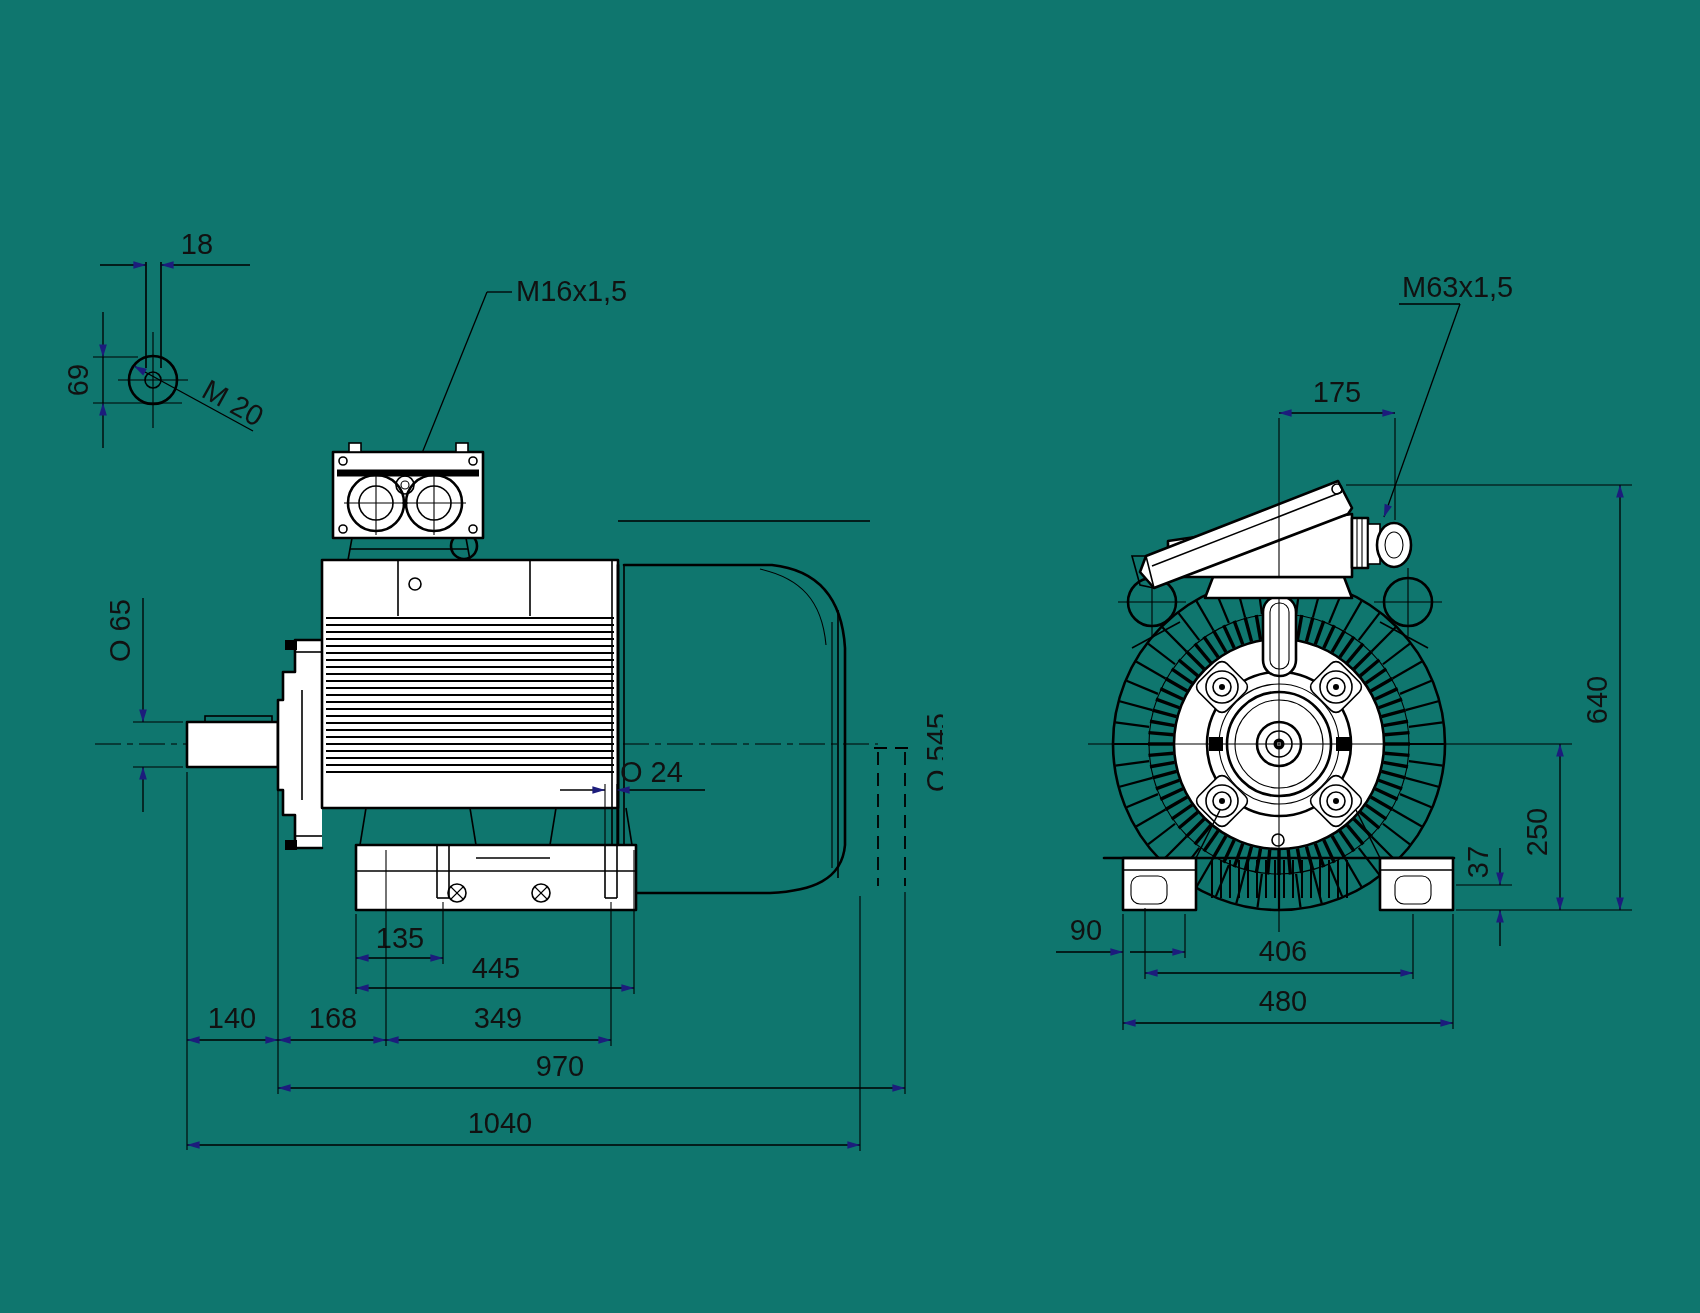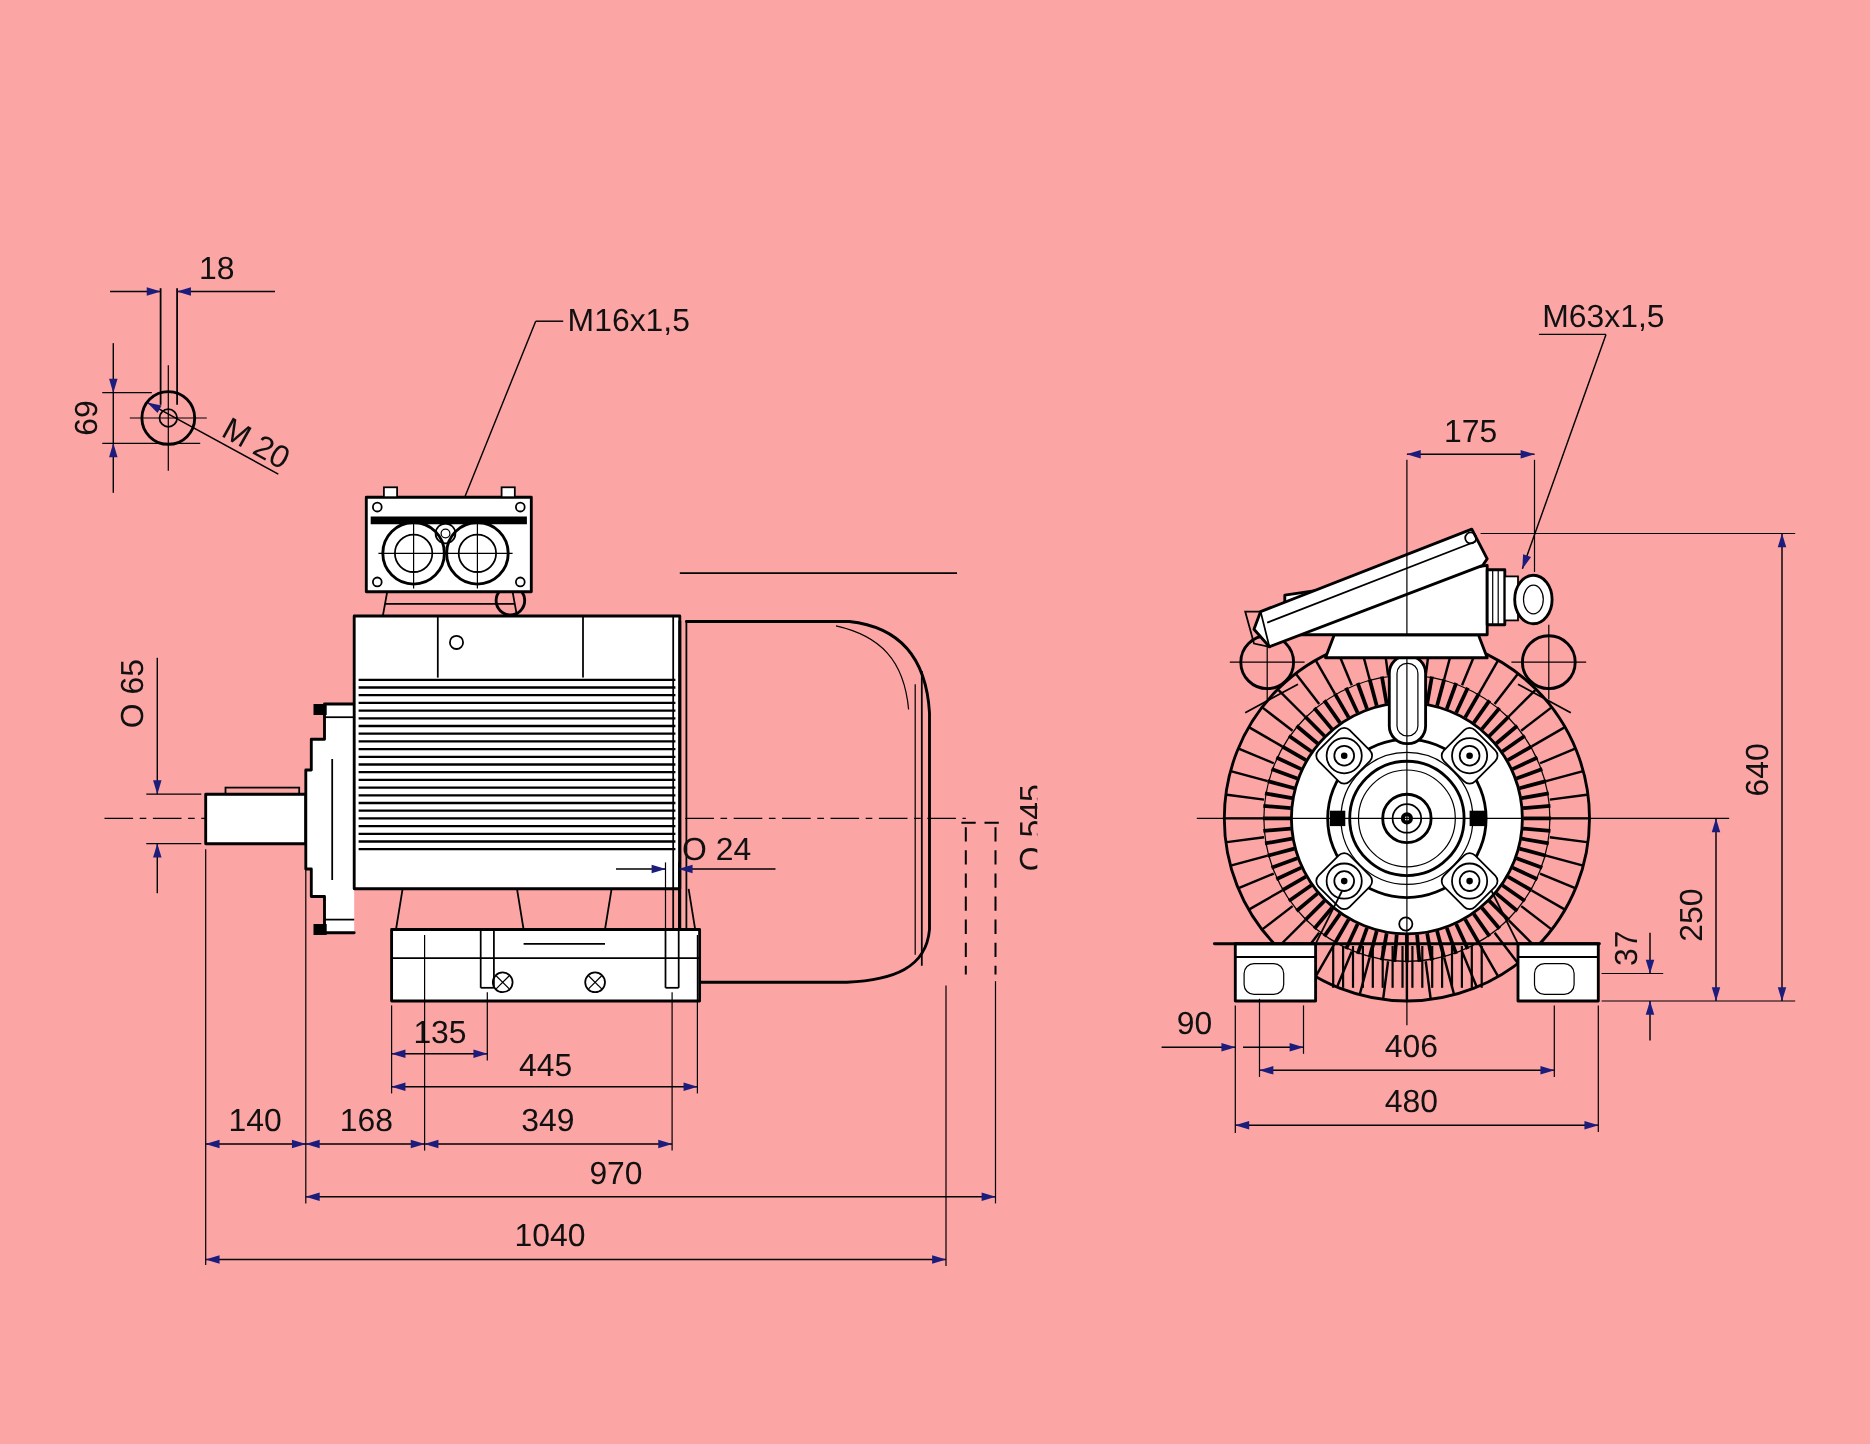--- a/index.html
+++ b/index.html
@@ -1,16 +1,16 @@
 <!DOCTYPE html>
 <html><head>
 <meta charset="utf-8">
 <style>
   html,body{margin:0;padding:0;background:#ffffff;}
-  .page{width:1700px;height:1313px;position:relative;background:#fca5a5;overflow:hidden;}
+  .page{width:1700px;height:1313px;position:relative;background:#0f766e;overflow:hidden;}
   svg{display:block;}
   .ln{stroke:#000;fill:none;stroke-width:2.6;stroke-linecap:round;stroke-linejoin:round;}
   .md{stroke:#000;fill:none;stroke-width:1.6;}
   .tn{stroke:#000;fill:none;stroke-width:1.1;}
   .dl{stroke:#000;fill:none;stroke-width:1.3;}
   .cl{stroke:#000;fill:none;stroke-width:1.2;stroke-dasharray:26 6 6 6;}
   .hd{stroke:#000;fill:none;stroke-width:1.8;stroke-dasharray:13 8;}
   .wf{fill:#ffffff;}
   text{font-family:"Liberation Sans","DejaVu Sans",sans-serif;font-size:29px;fill:#111;}
 </style>

